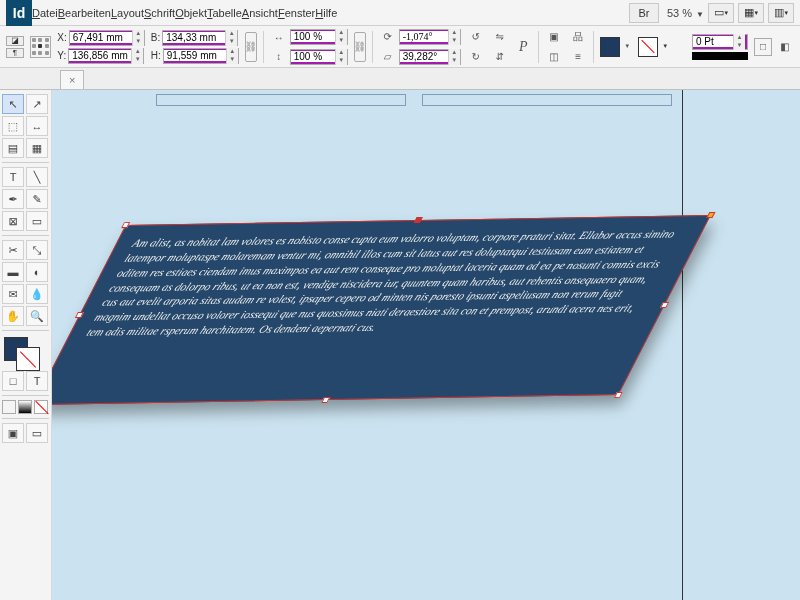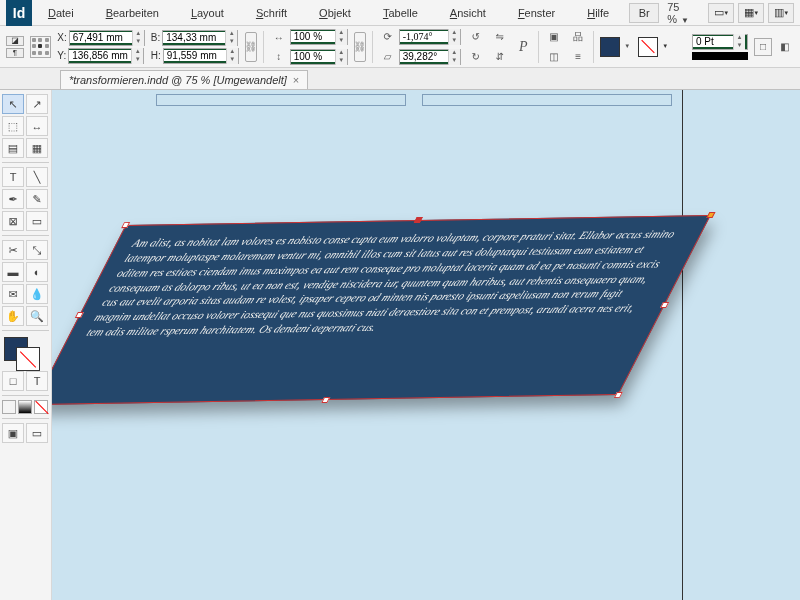--- a/index.html
+++ b/index.html
@@ -1,33 +1,33 @@
 <!DOCTYPE html>
 <html><head>
 <meta charset="utf-8">
 <style>
   * { box-sizing: border-box; margin: 0; padding: 0; font-family: Tahoma, sans-serif; }
   body { width: 800px; height: 600px; background: #fff; overflow: hidden; font-size: 11px; color: #333; }
 
   .menubar { height: 26px; background: #f4f4f4; display: flex; align-items: center; padding: 0 6px; gap: 0; border-bottom: 1px solid #d0d0d0; }
   .menubar .logo { width: 26px; height: 26px; background: #0c4a6e; color: #fff; display: flex; align-items: center; justify-content: center; font-weight: bold; font-size: 14px; }
-  .menubar .mitem { padding: 0 16px; line-height: 26px; cursor: default; }
+  .menubar .mitem { padding: 0 0; line-height: 26px; cursor: default; }
   .menubar .mitem u { text-decoration: underline; }
   .menubar .spacer { flex: 1; }
   .menubar .rbtn { width: 26px; height: 20px; border: 1px solid #c8c8c8; background: #eee; margin-left: 4px; display: flex; align-items: center; justify-content: center; }
   .menubar .zoom { margin-left: 8px; color: #444; }
   .menubar .zoom .tri { font-size: 8px; margin-left: 4px; }
 
   .ctrlbar { height: 42px; background: #f4f4f4; border-bottom: 1px solid #d0d0d0; display: flex; align-items: center; padding: 4px 6px; gap: 6px; }
   .refpt { width: 22px; height: 22px; display: grid; grid-template-columns: repeat(3,1fr); grid-template-rows: repeat(3,1fr); gap: 2px; border: 1px solid #aaa; padding: 1px; }
   .refpt span { width: 4px; height: 4px; background: #999; border-radius: 1px; }
   .refpt span.sel { background: #333; }
   .field { display: flex; align-items: center; gap: 2px; }
   .field label { font-size: 10px; color: #333; }
-  .numbox { display: inline-flex; align-items: center; border: 1px solid #aaa; background: #14532d; height: 16px; }
+  .numbox { display: inline-flex; align-items: center; border: 1px solid #aaa; background: #a21caf; height: 16px; }
   .numbox input { border: 0; width: 62px; font-size: 10px; padding: 0 3px; text-align: left; }
   .numbox .st { width: 12px; display: flex; flex-direction: column; }
   .numbox .st span { height: 8px; line-height: 6px; font-size: 7px; text-align: center; color: #666; background: #f0f0f0; border-left: 1px solid #ccc; }
   .col { display: flex; flex-direction: column; gap: 2px; }
   .vsep { width: 1px; height: 32px; background: #d0d0d0; }
   .smicon { width: 18px; height: 18px; border: 1px solid transparent; display: flex; align-items: center; justify-content: center; font-size: 10px; color: #555; }
   .link { width: 12px; height: 30px; border: 1px solid #aaa; border-radius: 2px; display: flex; align-items: center; justify-content: center; font-size: 10px; color: #777; }
   .fillbox { width: 20px; height: 20px; background: #1f3a5f; border: 1px solid #333; position: relative; }
   .fillbox .dd { position: absolute; right: -10px; top: 4px; font-size: 7px; color: #555; }
   .strokebox { width: 20px; height: 20px; background: #fff; border: 1px solid #333; position: relative; display:flex; align-items:center; justify-content:center;}
@@ -76,21 +76,21 @@
   <div class="mitem"><u>B</u>earbeiten</div>
   <div class="mitem"><u>L</u>ayout</div>
   <div class="mitem"><u>S</u>chrift</div>
   <div class="mitem"><u>O</u>bjekt</div>
   <div class="mitem"><u>T</u>abelle</div>
   <div class="mitem"><u>A</u>nsicht</div>
   <div class="mitem"><u>F</u>enster</div>
   <div class="mitem"><u>H</u>ilfe</div>
   <div class="spacer"></div>
   <div class="rbtn" style="width:30px">Br</div>
-  <span class="zoom"><span>75 %</span><span class="tri">▼</span></span>
+  <span class="zoom"><span>53 %</span><span class="tri">▼</span></span>
   <div class="rbtn">▭<span style="font-size:7px">▾</span></div>
   <div class="rbtn">▦<span style="font-size:7px">▾</span></div>
   <div class="rbtn">▥<span style="font-size:7px">▾</span></div>
 </div>
 
 <div class="ctrlbar">
   <div class="togglestack">
     <div>◪</div>
     <div>¶</div>
   </div>
@@ -238,21 +238,20 @@
     <div class="strokebar"></div>
   </div>
   <div class="end">
     <div class="smicon" style="border:1px solid #aaa">□</div>
     <div class="smicon">◧</div>
   </div>
 </div>
 
 <div class="tabbar">
   <div class="tab">
-    <span>*transformieren.indd @ 75 % [Umgewandelt]</span>
     <span class="x">×</span>
   </div>
 </div>
 
 <div class="workspace">
   <div class="toolbar">
     <div class="row">
         <div class="tbtn sel">↖</div>
         <div class="tbtn">↗</div>
       </div>

